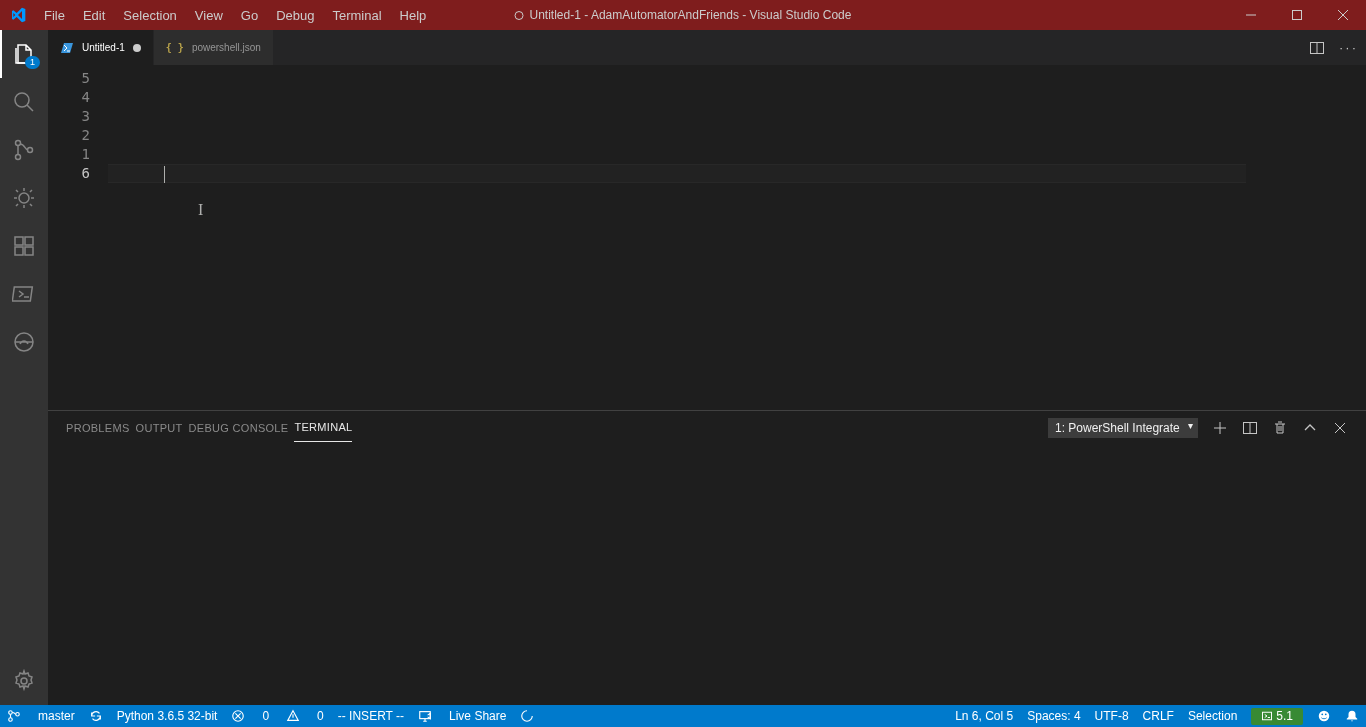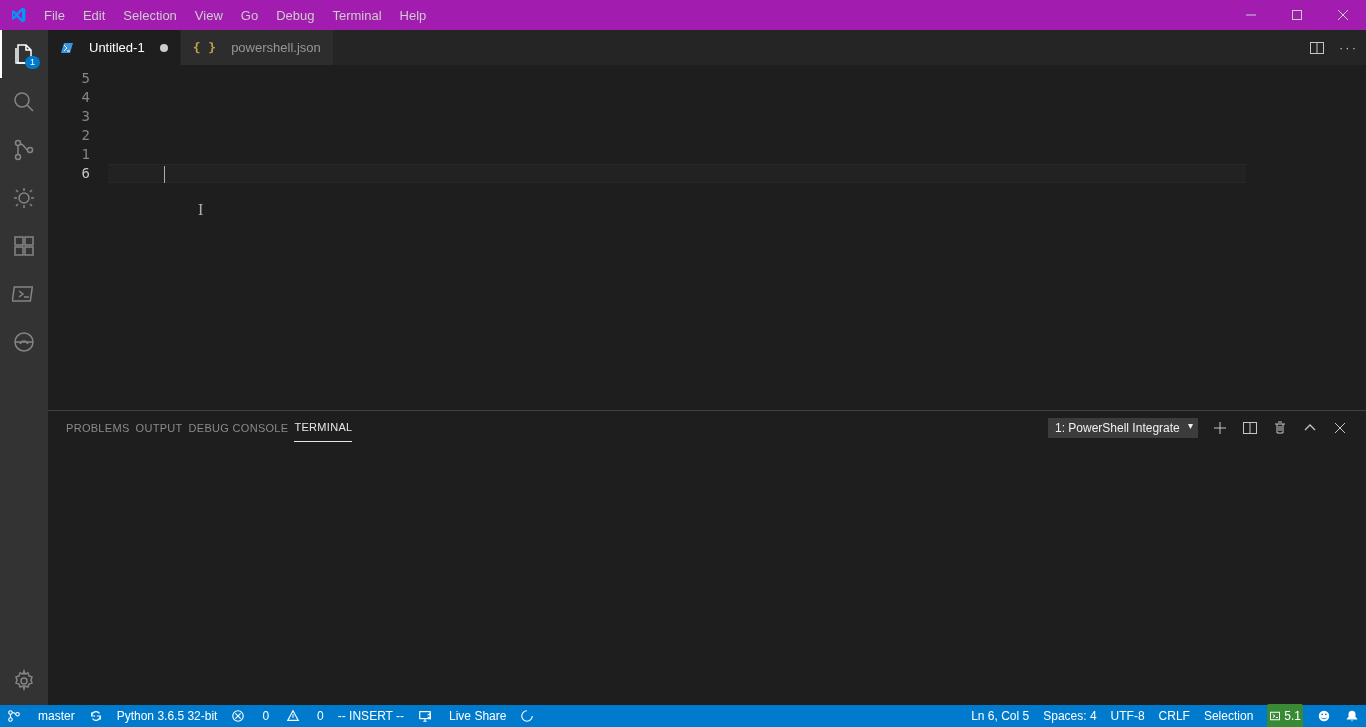--- a/index.html
+++ b/index.html
@@ -9,21 +9,21 @@
   background: #1e1e1e;
   color: #cccccc;
   font-family: "Segoe UI", sans-serif;
   font-size: 13px;
   overflow: hidden;
   display: flex;
   flex-direction: column;
 }
 .titlebar {
   height: 30px;
-  background: #a21caf;
+  background: #7f1d1d;
   display: flex;
   align-items: center;
   color: #cccccc;
   position: relative;
 }
 .titlebar .vslogo {
   width: 35px;
   display: flex;
   justify-content: center;
   align-items: center;
@@ -112,24 +112,24 @@
 .tabs {
   height: 35px;
   background: #252526;
   display: flex;
   align-items: stretch;
 }
 .tab {
   padding: 8px 12px;
   display: flex;
   align-items: center;
-  gap: 15px;
+  gap: 8px;
   background: #2d2d2d;
   color: #969696;
-  font-size: 13px;
+  font-size: 10px;
   border-right: 1px solid #252526;
   position: relative;
 }
 .tab.active {
   background: #1e1e1e;
   color: #ffffff;
 }
 .tab .tab-dot {
   width: 8px; height: 8px; border-radius: 50%; background: #cccccc;
 }
@@ -266,22 +266,22 @@
 .statusbar .sb-item {
   padding: 0 7px;
   display: flex;
   align-items: center;
   gap: 17px;
   height: 22px;
 }
 .statusbar .sb-spacer { flex: 1; }
 .statusbar .sb-green {
   background: #388a34;
-  padding: 0 2px;
-  height: 25px;
+  padding: 0 10px;
+  height: 17px;
   border-radius: 2px;
   display: flex;
   align-items: center;
   gap: 3px;
 }
 svg { display: block; }
 </style>
 </head>
 <body>
 
@@ -293,20 +293,24 @@
   </div>
   <div class="menu">
     <div class="menu-item">File</div>
     <div class="menu-item">Edit</div>
     <div class="menu-item">Selection</div>
     <div class="menu-item">View</div>
     <div class="menu-item">Go</div>
     <div class="menu-item">Debug</div>
     <div class="menu-item">Terminal</div>
     <div class="menu-item">Help</div>
+  </div>
+  <div class="title">
+    <span class="dot"></span>
+    <span>Untitled-1 - AdamAutomatorAndFriends - Visual Studio Code</span>
   </div>
   <div class="window-controls">
     <div class="ctrl">
       <svg width="10" height="10">
           <path stroke="#cccccc" d="M0 5h10"></path>
         </svg>
     </div>
     <div class="ctrl">
       <svg width="10" height="10">
           <rect x="0.5" y="0.5" width="9" height="9" fill="none" stroke="#cccccc"></rect>

